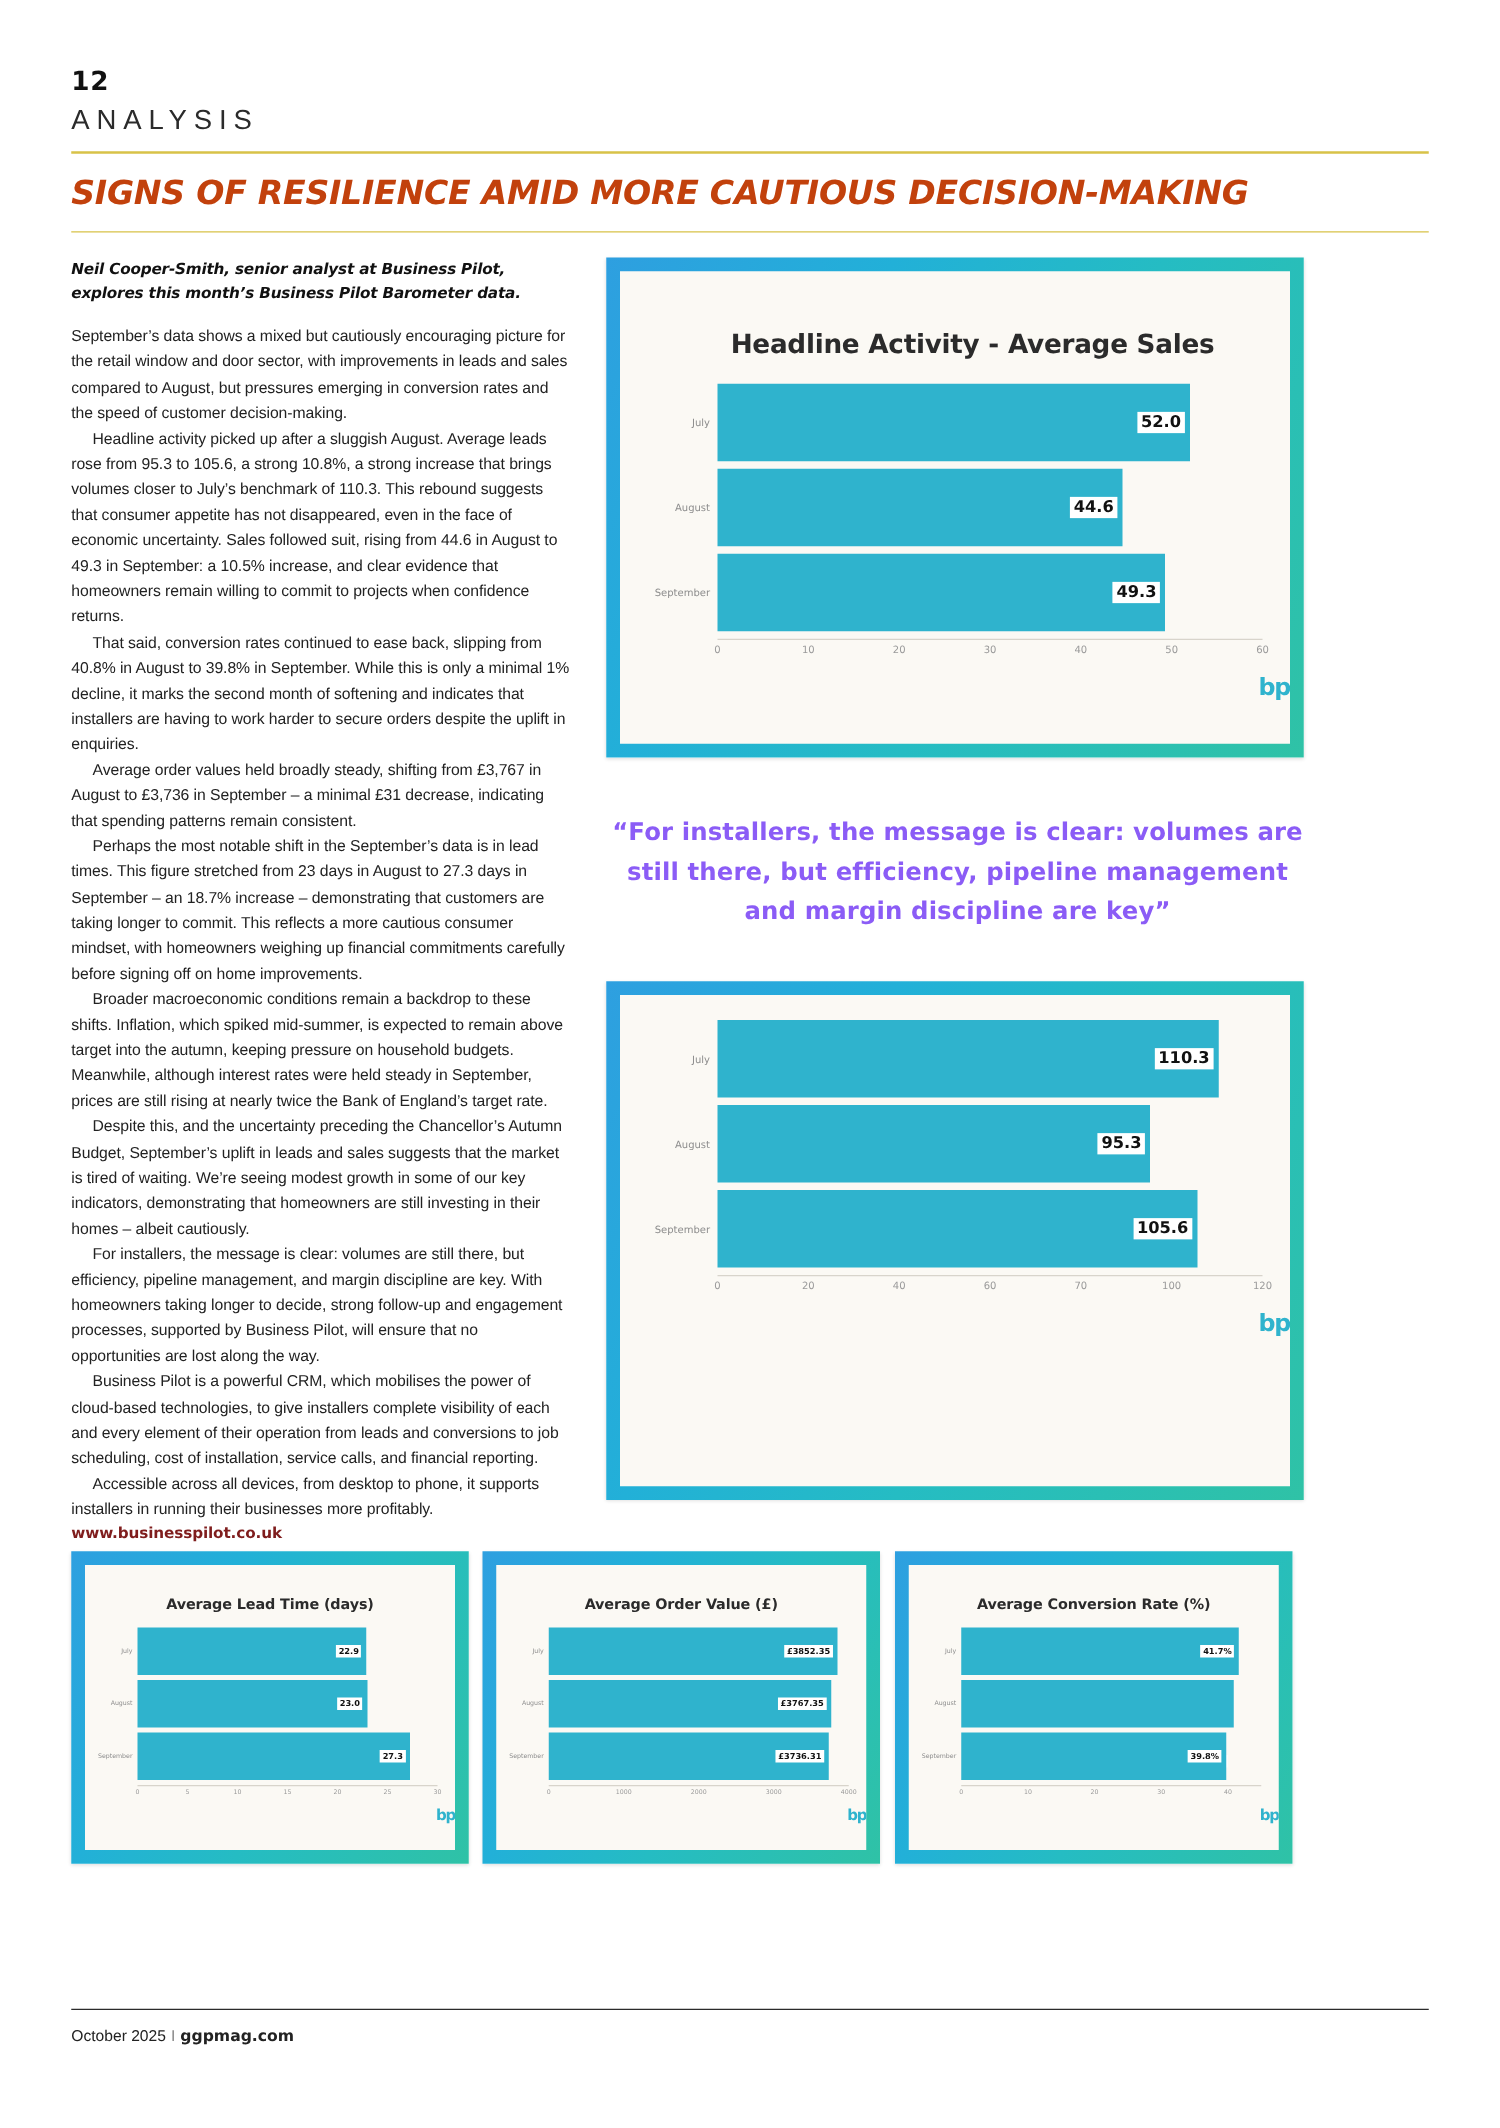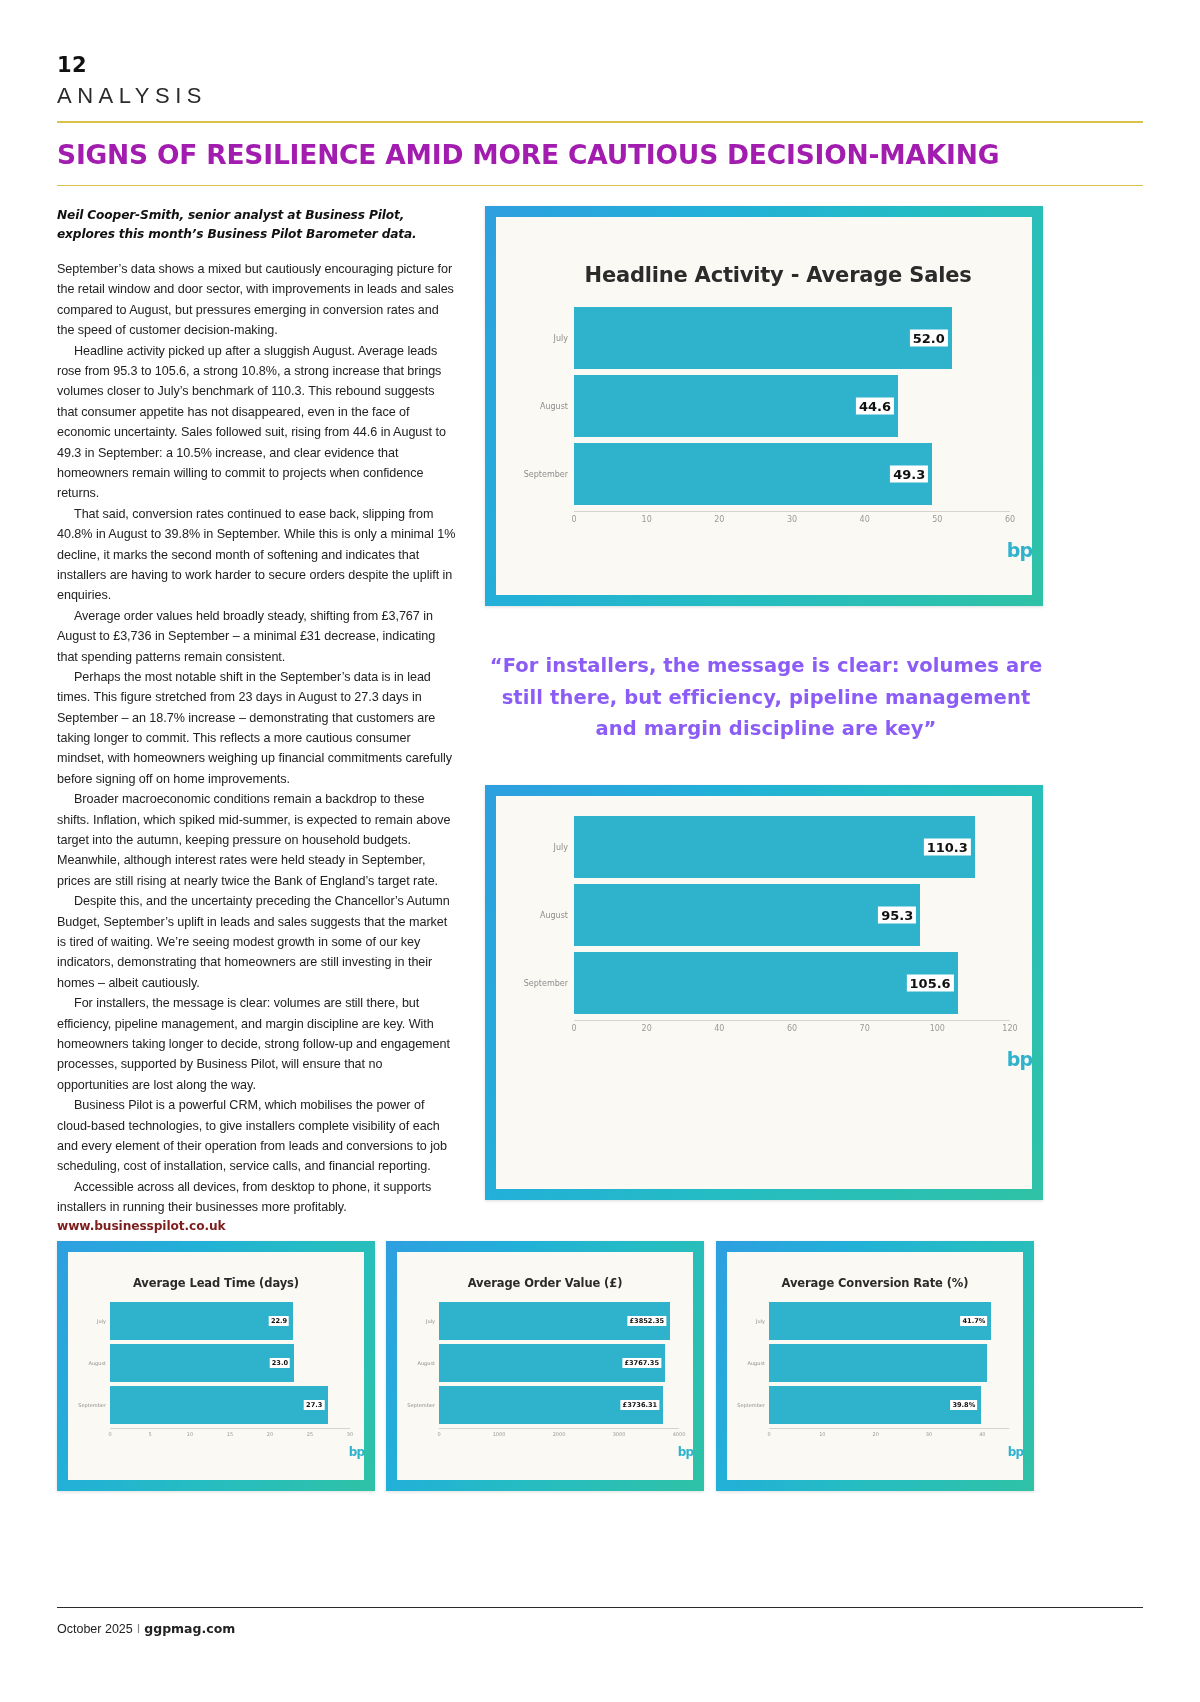--- a/index.html
+++ b/index.html
@@ -23,23 +23,24 @@
   .section-kicker {
     margin-top: 9px;
     font-family: "Liberation Sans", sans-serif;
     font-weight: 300; font-size: 22px; letter-spacing: 5.5px; color: #2b2b2b;
     line-height: 1;
   }
   .rule-gold { height: 1.6px; background: #d8c248; margin-top: 14px; width: 100%; }
   .headline {
     margin-top: 17px;
     font-family: "DejaVu Sans", sans-serif;
-    font-weight: 700; font-size: 26.5px; letter-spacing: -0.2px; color: #a21caf;
+    font-weight: 700; font-size: 26.5px; letter-spacing: -0.2px; color: #c2410c;
     line-height: 1.1;
     white-space: nowrap;
+    font-style: italic;
   }
   .rule-gold2 { height: 1.6px; background: #d8c248; margin-top: 16px; width: 100%; }
 
   
   .col-text {
     position: absolute; left: 57px; top: 206px; width: 400px;
   }
   .standfirst {
     font-family: "DejaVu Sans", sans-serif;
     font-weight: 700; font-style: italic;

